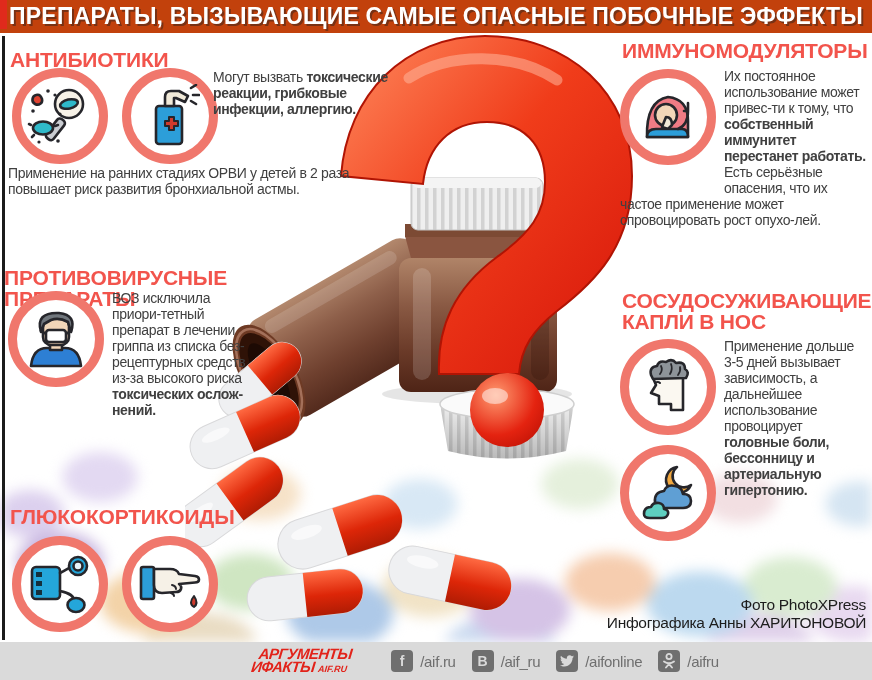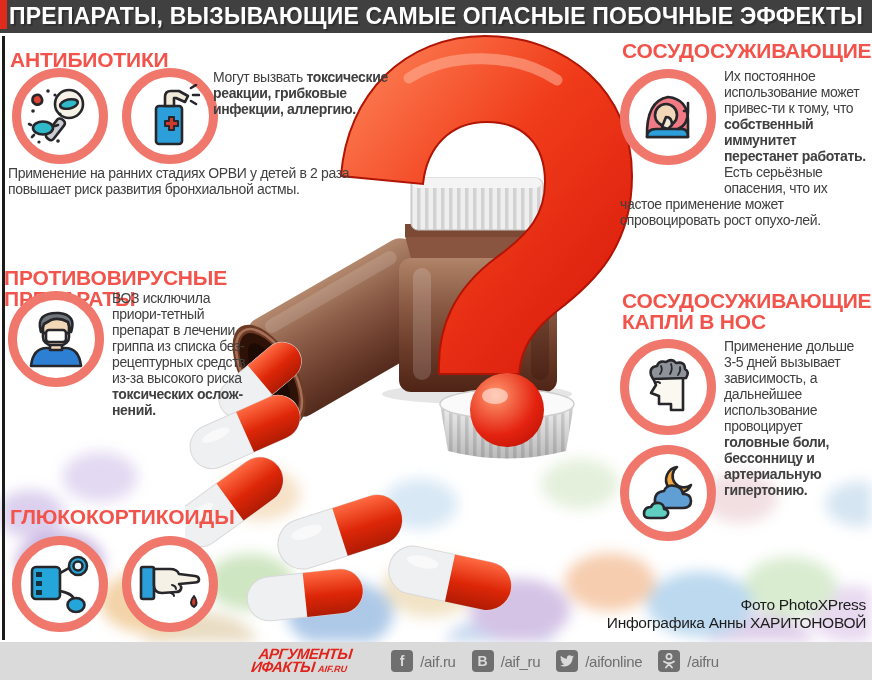--- a/index.html
+++ b/index.html
@@ -1,20 +1,20 @@
 <!DOCTYPE html>
 <html lang="ru"><head>
 <meta charset="utf-8">
 <style>
   html,body{margin:0;padding:0;background:#fff;}
   .page{position:relative;width:872px;height:680px;background:#fff;overflow:hidden;
         font-family:"Liberation Sans",sans-serif;color:#141414;}
 
   
-  .header-bar{position:absolute;left:0;top:0;width:872px;height:33px;background:#404040;
+  .header-bar{position:absolute;left:0;top:0;width:872px;height:33px;background:#c2410c;
               display:flex;align-items:center;justify-content:center;z-index:6;}
   .header-title{color:#fff;font-weight:700;font-size:23px;letter-spacing:.2px;white-space:nowrap;
                 text-shadow:2px 2px 0 rgba(30,30,30,.45);}
   .red-corner{position:absolute;left:0;top:0;width:7px;height:29px;background:#e02a1c;z-index:7;}
   .left-rule{position:absolute;left:2px;top:36px;width:3px;height:604px;background:#1b1b1b;z-index:5;}
 
   
   .pills-bg{position:absolute;left:0;top:352px;width:872px;height:290px;z-index:0;
     filter:blur(7px);
     background:
@@ -273,21 +273,21 @@
           <rect x="4" y="12" width="13" height="32" rx="2" fill="#2c9ed9"></rect>
           <path d="M17,14 h16 q7,0 9,5 l16,2 q4,.5 4,3.5 q0,3 -4,3 l-16,1.5 q3,2 2,5 q-1,3 -5,3 l-14,1 q-8,0 -8,-8 z" fill="#f6f1e7"></path>
           <path d="M35,30 q4,1 4,4 M34,38 q3,1 3,3" fill="none" stroke-width="2"></path>
           <path d="M57,41 q5,7.5 0,11 q-6,-3.5 0,-11 z" fill="#d03a2c" stroke-width="2"></path>
         </g>
       </svg>
     </div>
   </div>
 
 
-  <div class="sec-h abs" style="left:622px;top:41px;">СОСУДОСУЖИВАЮЩИЕ</div>
+  <div class="sec-h abs" style="left:622px;top:41px;">ИММУНОМОДУЛЯТОРЫ</div>
 
   <div class="abs body-text" style="left:620px;top:69px;width:248px;">
     <div class="float-ic" style="height:118px;">
       <div class="icircle">
         <svg width="60" height="60" viewBox="0 0 60 60">
           <g stroke="#26262b" stroke-width="2.6" stroke-linejoin="round" stroke-linecap="round">
             <path d="M9,50 Q8,14 30,10 Q50,12 50,34 L50,50 Z" fill="#f07b84"></path>
             <circle cx="28" cy="28" r="11" fill="#f2d6b8"></circle>
             <path d="M28,30 q6,0 6,8 l-4,4 -6,-2 z" fill="#f1ead9"></path>
             <path d="M9,50 Q9,42 18,42 H44 Q50,42 50,50 Z" fill="#2c9ed9"></path>

